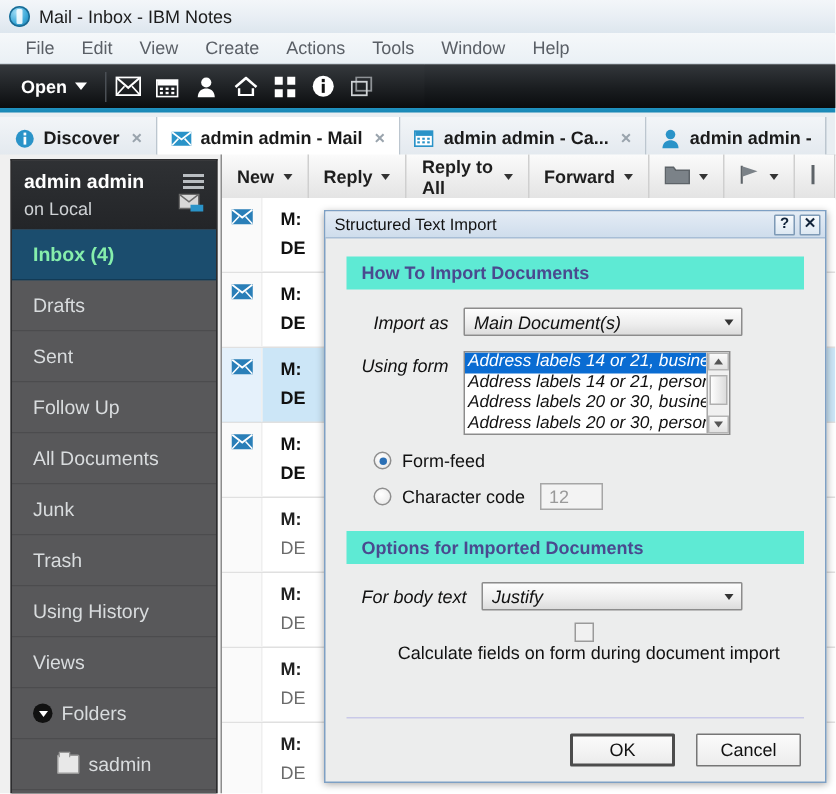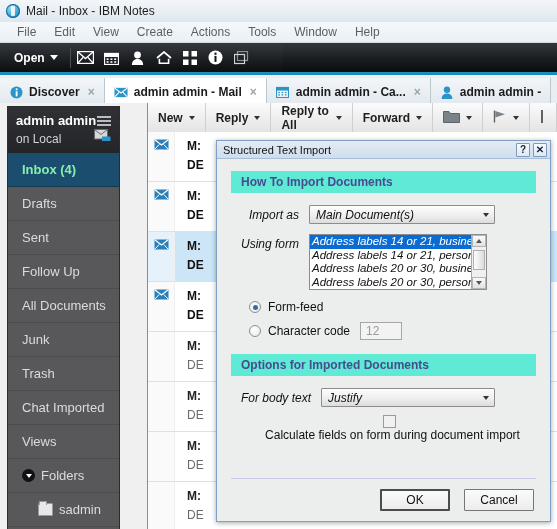--- a/index.html
+++ b/index.html
@@ -82,21 +82,21 @@
   .tab .tabclose{color:#9aa4ad;font-size:12px;font-weight:bold;margin-left:2px;}
   .tab .tabico{width:14px;height:14px;display:flex;align-items:center;justify-content:center;flex:none;}
 
   
   .navouter{
     position:absolute;left:0;top:103px;width:148px;height:426px;
     background:#f0f0f0;border-right:1px solid #8d8d8d;box-sizing:border-box;
     padding:3px 3px 0 7px;
   }
   .nav{
-    width:113px;height:100%;box-sizing:border-box;background:#59595b;
+    width:138px;height:100%;box-sizing:border-box;background:#59595b;
     border:1px solid #2c2c2e;border-bottom:none;
   }
   .nav-head{
     background:linear-gradient(to bottom,#2f3134 0%,#232528 100%);
     padding:6px 8px 7px 8px;color:#fff;
   }
   .nav-head .nh-row{display:flex;align-items:center;justify-content:space-between;}
   .nav-head .nh-name{font-size:13px;font-weight:bold;color:#ffffff;}
   .nav-head .nh-sub{font-size:12px;color:#cfd2d5;margin-top:4px;}
   .hamburger{display:flex;flex-direction:column;gap:2px;}
@@ -403,21 +403,21 @@
       <div class="nav-item">
         <span>All Documents</span>
       </div>
       <div class="nav-item">
         <span>Junk</span>
       </div>
       <div class="nav-item">
         <span>Trash</span>
       </div>
       <div class="nav-item">
-        <span>Chat Imported</span>
+        <span>Using History</span>
       </div>
       <div class="nav-item">
         <span>Views</span>
       </div>
       <div class="nav-item">
         <span class="twisty down"></span>
         <span>Folders</span>
       </div>
       <div class="nav-item sub">
         <span class="folderico"></span>

